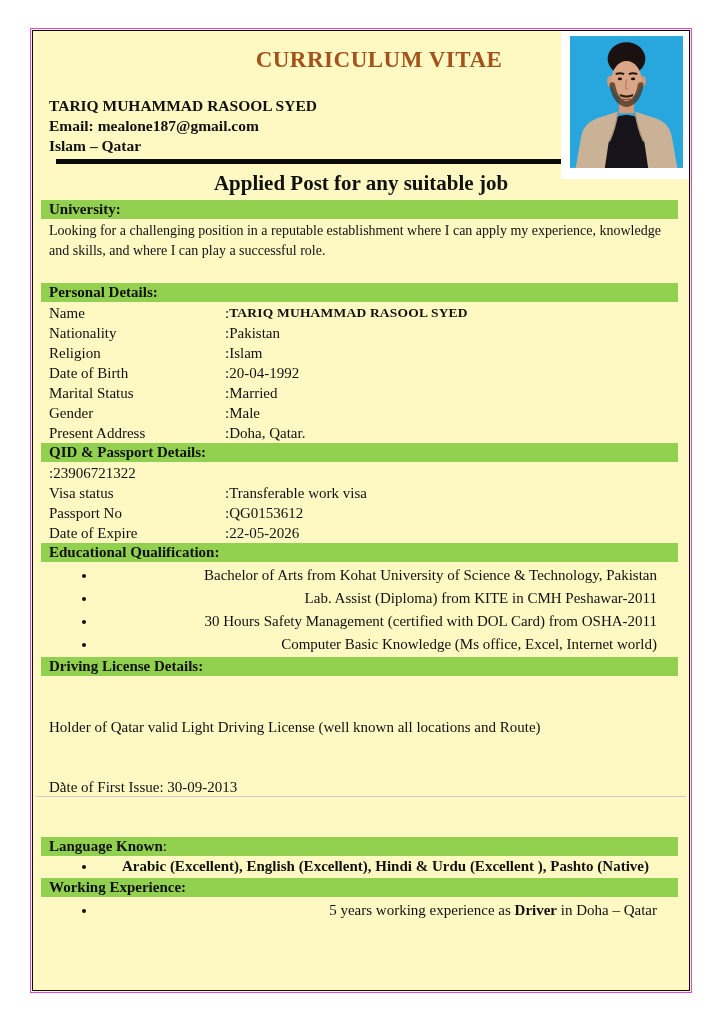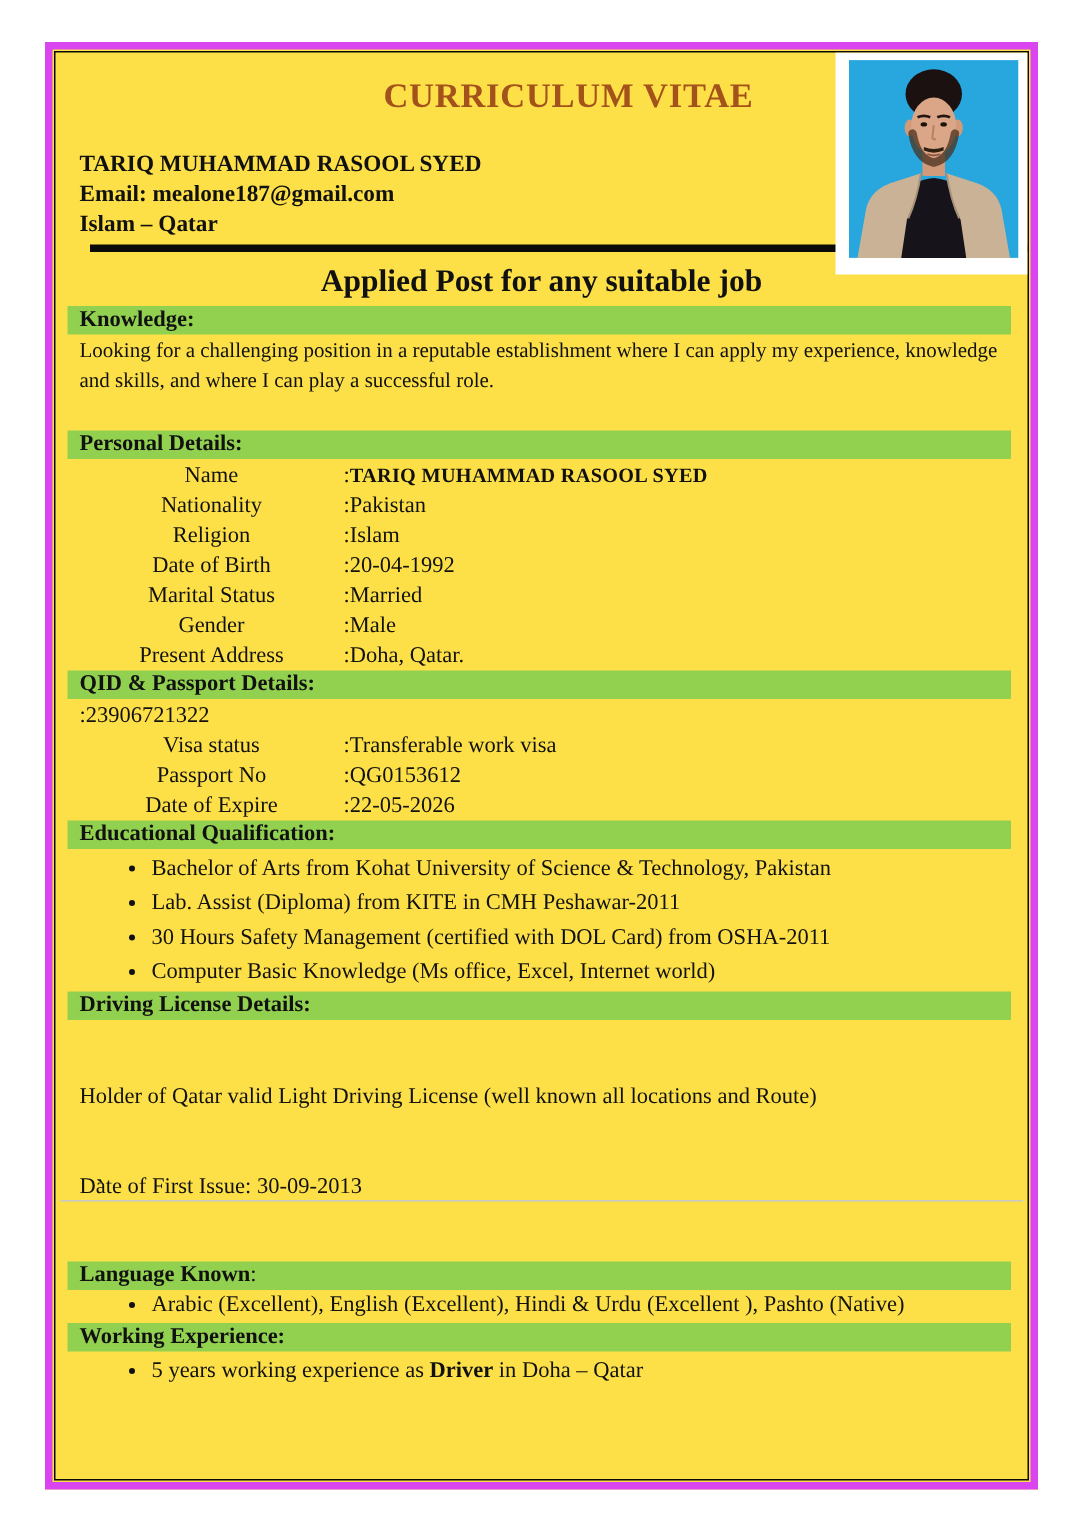--- a/index.html
+++ b/index.html
@@ -3,21 +3,21 @@
 <meta charset="utf-8">
 <style>
   html,body{margin:0;padding:0;}
   body{
     width:724px;height:1024px;position:relative;background:#ffffff;
     font-family:"Liberation Serif","DejaVu Serif",serif;color:#111;
     overflow:hidden;
   }
   .page-box{
     position:absolute;left:30px;top:28px;width:662px;height:965px;
-    border:5px solid #d946ef;box-sizing:border-box;background:#fde047;padding:1px;
+    border:1px solid #d946ef;box-sizing:border-box;background:#fef9c3;padding:1px;
   }
   .inner-box{
     width:100%;height:100%;box-sizing:border-box;border:1.5px solid #0a0a0a;
     position:relative;padding-top:13px;overflow:hidden;
   }
   .cv-title{
     text-align:center;padding-left:36px;font-size:23px;line-height:32px;
     font-weight:800;color:#a4521c;letter-spacing:.5px;
   }
   .contact{margin:20px 0 0 16px;font-weight:700;font-size:15.5px;line-height:20px;}
@@ -34,29 +34,30 @@
     line-height:19px;height:19px;padding-left:8px;box-sizing:border-box;white-space:nowrap;
   }
   .bar .light{font-weight:400;}
   .m-obj{margin-top:6px;}
   .m-personal{margin-top:22px;}
   .m-work{margin-top:2px;}
   .m-driving{margin-top:2px;}
   .para{margin:2px 14px 0 16px;font-size:14px;line-height:20px;max-width:628px;}
   .drows{margin:1px 0 0 16px;font-size:15px;line-height:20px;}
   .drow{display:flex;}
-  .drow .lbl{width:176px;flex:none;text-align:center;}
+  .drow .lbl{width:176px;flex:none;}
   .drow .colon{white-space:pre;}
   .val-bold{font-weight:700;font-size:13.5px;letter-spacing:.2px;}
   ul.blist{
     margin:3px 0 0 0;padding:0 0 0 64px;font-size:15px;line-height:20px;
     list-style:disc outside;
+    text-align:right;
   }
   ul.blist li{max-width:560px;margin:0 0 3px 0;}
-  ul.blist.tight li{margin:0;}
+  ul.blist.tight li{margin:0;font-weight:bold;}
   ul.lang{margin-top:0;}
   ul.lang li{max-width:552px;}
   .plain-lines{margin:1px 14px 0 16px;font-size:15px;line-height:20px;white-space:pre-wrap;}
   .seg-bold{font-weight:700;}
   .stray-mark{
     position:absolute;left:27px;top:748px;font-size:17px;font-weight:700;z-index:2;
   }
   .faint-line{
     position:absolute;left:3px;right:3px;top:765px;height:1px;background:#c9c9c9;z-index:1;
   }
@@ -111,21 +112,21 @@
     <div class="contact">
       <div>TARIQ MUHAMMAD RASOOL SYED</div>
       <div>Email: mealone187@gmail.com</div>
       <div>Islam – Qatar</div>
     </div>
 
     <div class="divider"></div>
 
     <div class="applied">Applied Post for any suitable job</div>
 
-    <div class="bar m-obj">Knowledge:</div>
+    <div class="bar m-obj">University:</div>
     <div class="para">Looking for a challenging position in a reputable establishment where I can apply my experience, knowledge and skills, and where I can play a successful role.</div>
 
     <div class="bar m-personal">Personal Details:</div>
     <div class="drows">
       <div class="drow">
           <span class="lbl">Name</span>
           <span class="colon">:</span>
           <span class="val val-bold">TARIQ MUHAMMAD RASOOL SYED</span>
         </div>
       <div class="drow">

